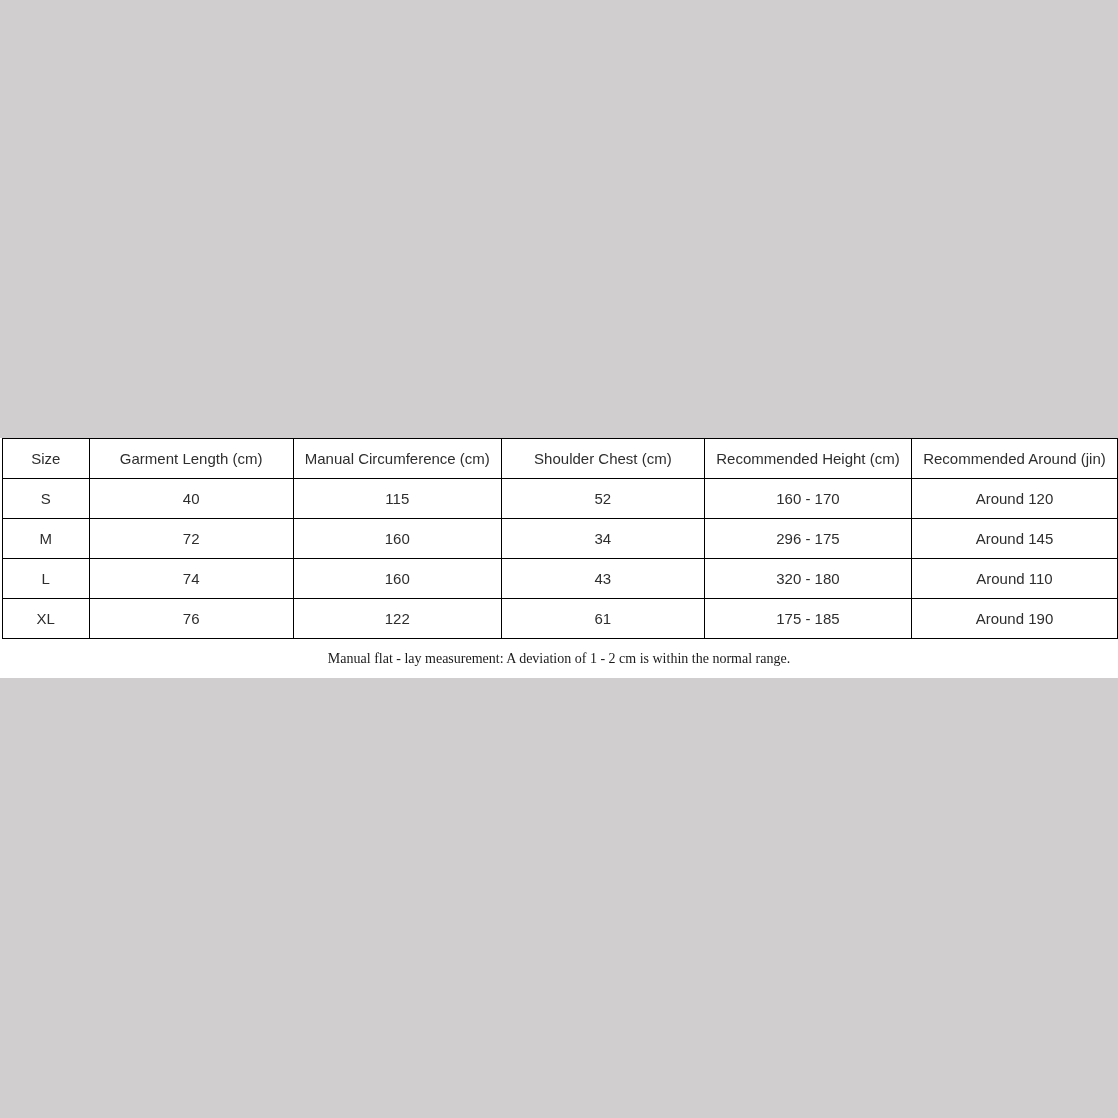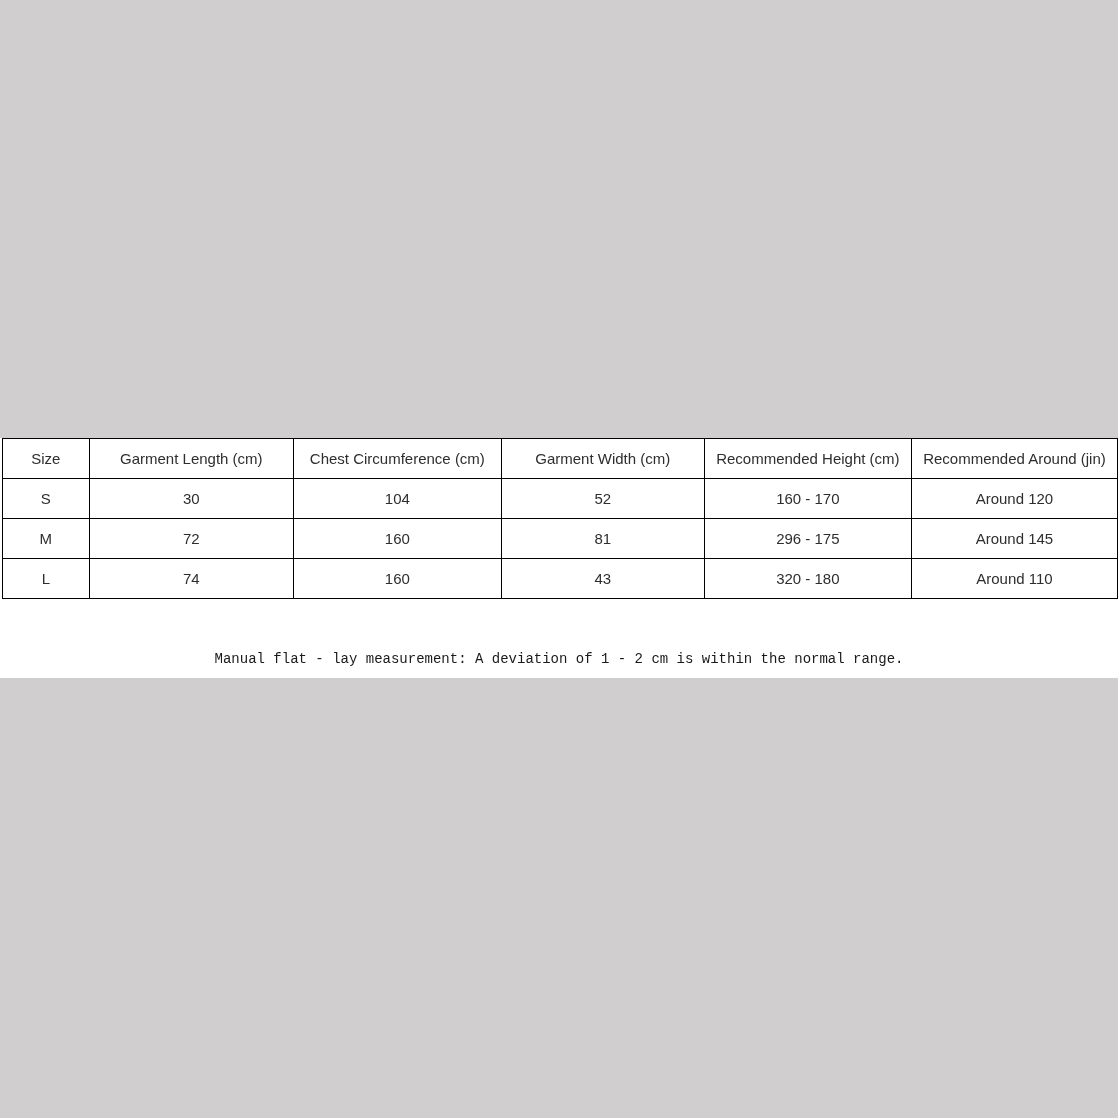--- a/index.html
+++ b/index.html
@@ -52,21 +52,21 @@
   .note-band {
     position: absolute;
     left: 0;
     top: 639px;
     width: 1118px;
     height: 39px;
     background: #ffffff;
     display: flex;
     align-items: center;
     justify-content: center;
-    font-family: Liberation Mono, monospace;
+    font-family: Liberation Serif, serif;
     font-size: 14px;
     color: #1a1a1a;
     letter-spacing: 0;
   }
 </style>
 </head>
 <body>
 
 <div class="white-band"></div>
 
@@ -76,49 +76,57 @@
       <col class="c1">
       <col class="c2">
       <col class="c3">
       <col class="c4">
       <col class="c5">
   </colgroup>
   <thead>
     <tr>
       <th>Size</th>
       <th>Garment Length (cm)</th>
-      <th>Chest Circumference (cm)</th>
-      <th>Garment Width (cm)</th>
+      <th>Manual Circumference (cm)</th>
+      <th>Shoulder Chest (cm)</th>
       <th>Recommended Height (cm)</th>
       <th>Recommended Around (jin)</th>
     </tr>
   </thead>
   <tbody>
     <tr>
       <td>S</td>
-      <td>30</td>
-      <td>104</td>
+      <td>40</td>
+      <td>115</td>
       <td>52</td>
       <td>160 - 170</td>
       <td>Around 120</td>
     </tr>
     <tr>
       <td>M</td>
       <td>72</td>
       <td>160</td>
-      <td>81</td>
+      <td>34</td>
       <td>296 - 175</td>
       <td>Around 145</td>
     </tr>
     <tr>
       <td>L</td>
       <td>74</td>
       <td>160</td>
       <td>43</td>
       <td>320 - 180</td>
       <td>Around 110</td>
     </tr>
+    <tr>
+      <td>XL</td>
+      <td>76</td>
+      <td>122</td>
+      <td>61</td>
+      <td>175 - 185</td>
+      <td>Around 190</td>
+    </tr>
   </tbody>
 </table>
 
 <div class="note-band">
   <span>Manual flat - lay measurement: A deviation of 1 - 2 cm is within the normal range.</span>
 </div>
 
 </body></html>

